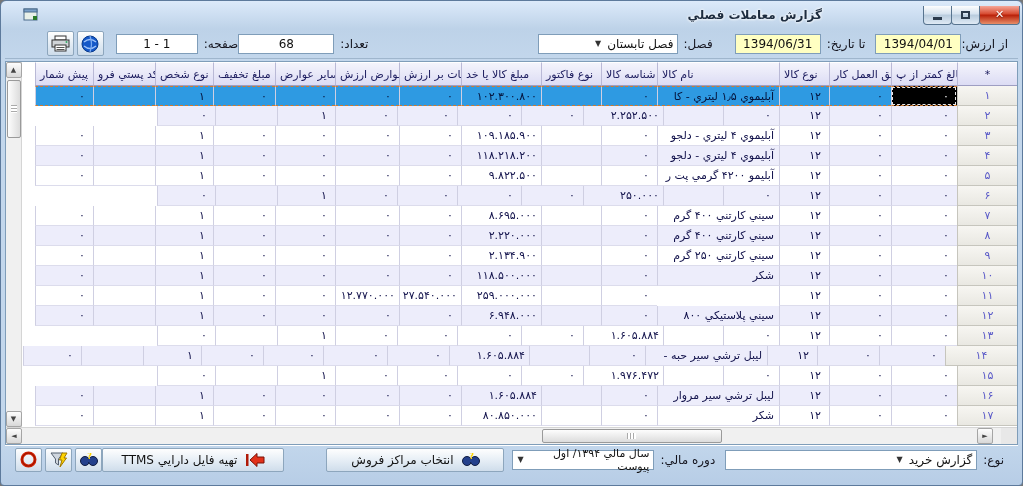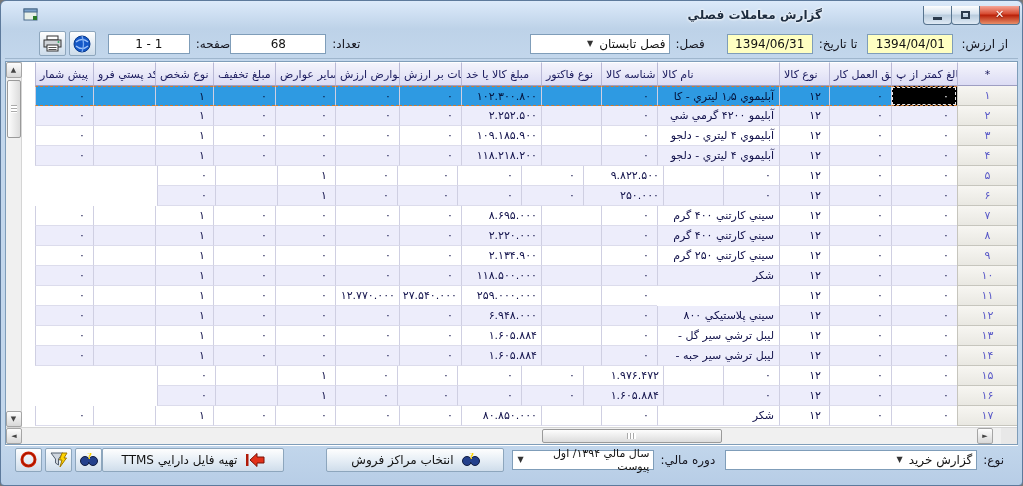--- a/index.html
+++ b/index.html
@@ -114,21 +114,21 @@
         </div>
       <div class="winbtn close">
           <div class="glyph-x">✕</div>
         </div>
     </div>
     <div class="caption">گزارش معاملات فصلي</div>
   </div>
 
   <div class="toolbar">
     <span class="lbl" style="margin-right:10px">از ارزش:</span>
-    <div class="field yellow" style="width:86px;margin-right:8px">1394/04/01</div>
+    <div class="field yellow" style="width:86px;margin-right:0">1394/04/01</div>
     <span class="lbl" style="margin-right:10px">تا تاريخ:</span>
     <div class="field yellow" style="width:86px;margin-right:6px">1394/06/31</div>
     <span class="lbl" style="margin-right:22px">فصل:</span>
     <div class="combo" style="width:140px;margin-right:5px">
       <span>فصل تابستان</span>
       <span class="arrow">▼</span>
     </div>
     <span class="lbl" style="margin-right:170px">تعداد:</span>
     <div class="field" style="width:96px;margin-right:6px">68</div>
     <span class="lbl" style="margin-right:0">صفحه:</span>
@@ -189,21 +189,20 @@
             <div class="cell data num" style="width: 62px;">۰</div>
             <div class="cell data num" style="width: 58px;">۱</div>
             <div class="cell data num" style="width: 62px;"></div>
             <div class="cell data num" style="width: 58px;">۰</div>
           </div>
           <div class="grid-row row-even">
             <div class="cell rownum" style="width: 60px;">۲</div>
             <div class="cell data num" style="width: 66px;">۰</div>
             <div class="cell data num" style="width: 62px;">۰</div>
             <div class="cell data num" style="width: 50px;">۱۲</div>
-            <div class="cell data name" style="width: 122px;">آبليمو ۴۲۰۰ گرمي شي</div>
             <div class="cell data num" style="width: 56px;">۰</div>
             <div class="cell data num" style="width: 60px;"></div>
             <div class="cell data num amount" style="width: 80px;">۲.۲۵۲.۵۰۰</div>
             <div class="cell data num" style="width: 62px;">۰</div>
             <div class="cell data num" style="width: 64px;">۰</div>
             <div class="cell data num" style="width: 60px;">۰</div>
             <div class="cell data num" style="width: 62px;">۰</div>
             <div class="cell data num" style="width: 58px;">۱</div>
             <div class="cell data num" style="width: 62px;"></div>
             <div class="cell data num" style="width: 58px;">۰</div>
@@ -240,20 +239,21 @@
             <div class="cell data num" style="width: 62px;">۰</div>
             <div class="cell data num" style="width: 58px;">۱</div>
             <div class="cell data num" style="width: 62px;"></div>
             <div class="cell data num" style="width: 58px;">۰</div>
           </div>
           <div class="grid-row row-odd">
             <div class="cell rownum" style="width: 60px;">۵</div>
             <div class="cell data num" style="width: 66px;">۰</div>
             <div class="cell data num" style="width: 62px;">۰</div>
             <div class="cell data num" style="width: 50px;">۱۲</div>
+            <div class="cell data name" style="width: 122px;">آبليمو ۴۲۰۰ گرمي پت ر</div>
             <div class="cell data num" style="width: 56px;">۰</div>
             <div class="cell data num" style="width: 60px;"></div>
             <div class="cell data num amount" style="width: 80px;">۹.۸۲۲.۵۰۰</div>
             <div class="cell data num" style="width: 62px;">۰</div>
             <div class="cell data num" style="width: 64px;">۰</div>
             <div class="cell data num" style="width: 60px;">۰</div>
             <div class="cell data num" style="width: 62px;">۰</div>
             <div class="cell data num" style="width: 58px;">۱</div>
             <div class="cell data num" style="width: 62px;"></div>
             <div class="cell data num" style="width: 58px;">۰</div>
@@ -374,34 +374,33 @@
             <div class="cell data num" style="width: 62px;">۰</div>
             <div class="cell data num" style="width: 58px;">۱</div>
             <div class="cell data num" style="width: 62px;"></div>
             <div class="cell data num" style="width: 58px;">۰</div>
           </div>
           <div class="grid-row row-odd">
             <div class="cell rownum" style="width: 60px;">۱۳</div>
             <div class="cell data num" style="width: 66px;">۰</div>
             <div class="cell data num" style="width: 62px;">۰</div>
             <div class="cell data num" style="width: 50px;">۱۲</div>
-            <div class="cell data name" style="width: 122px;">ليبل ترشي سير گل -</div>
             <div class="cell data num" style="width: 56px;">۰</div>
             <div class="cell data num" style="width: 60px;"></div>
             <div class="cell data num amount" style="width: 80px;">۱.۶۰۵.۸۸۴</div>
             <div class="cell data num" style="width: 62px;">۰</div>
             <div class="cell data num" style="width: 64px;">۰</div>
             <div class="cell data num" style="width: 60px;">۰</div>
             <div class="cell data num" style="width: 62px;">۰</div>
             <div class="cell data num" style="width: 58px;">۱</div>
             <div class="cell data num" style="width: 62px;"></div>
             <div class="cell data num" style="width: 58px;">۰</div>
           </div>
           <div class="grid-row row-even">
-            <div class="cell rownum" style="width: 60px;">۱۴</div>
+            <div class="cell rownum" style="width: 72px;">۱۴</div>
             <div class="cell data num" style="width: 66px;">۰</div>
             <div class="cell data num" style="width: 62px;">۰</div>
             <div class="cell data num" style="width: 50px;">۱۲</div>
             <div class="cell data name" style="width: 122px;">ليبل ترشي سير حبه -</div>
             <div class="cell data num" style="width: 56px;">۰</div>
             <div class="cell data num" style="width: 60px;"></div>
             <div class="cell data num amount" style="width: 80px;">۱.۶۰۵.۸۸۴</div>
             <div class="cell data num" style="width: 62px;">۰</div>
             <div class="cell data num" style="width: 64px;">۰</div>
             <div class="cell data num" style="width: 60px;">۰</div>
@@ -424,20 +423,21 @@
             <div class="cell data num" style="width: 62px;">۰</div>
             <div class="cell data num" style="width: 58px;">۱</div>
             <div class="cell data num" style="width: 62px;"></div>
             <div class="cell data num" style="width: 58px;">۰</div>
           </div>
           <div class="grid-row row-even">
             <div class="cell rownum" style="width: 60px;">۱۶</div>
             <div class="cell data num" style="width: 66px;">۰</div>
             <div class="cell data num" style="width: 62px;">۰</div>
             <div class="cell data num" style="width: 50px;">۱۲</div>
+            <div class="cell data name" style="width: 122px;">ليبل ترشي سير مروار</div>
             <div class="cell data num" style="width: 56px;">۰</div>
             <div class="cell data num" style="width: 60px;"></div>
             <div class="cell data num amount" style="width: 80px;">۱.۶۰۵.۸۸۴</div>
             <div class="cell data num" style="width: 62px;">۰</div>
             <div class="cell data num" style="width: 64px;">۰</div>
             <div class="cell data num" style="width: 60px;">۰</div>
             <div class="cell data num" style="width: 62px;">۰</div>
             <div class="cell data num" style="width: 58px;">۱</div>
             <div class="cell data num" style="width: 62px;"></div>
             <div class="cell data num" style="width: 58px;">۰</div>

